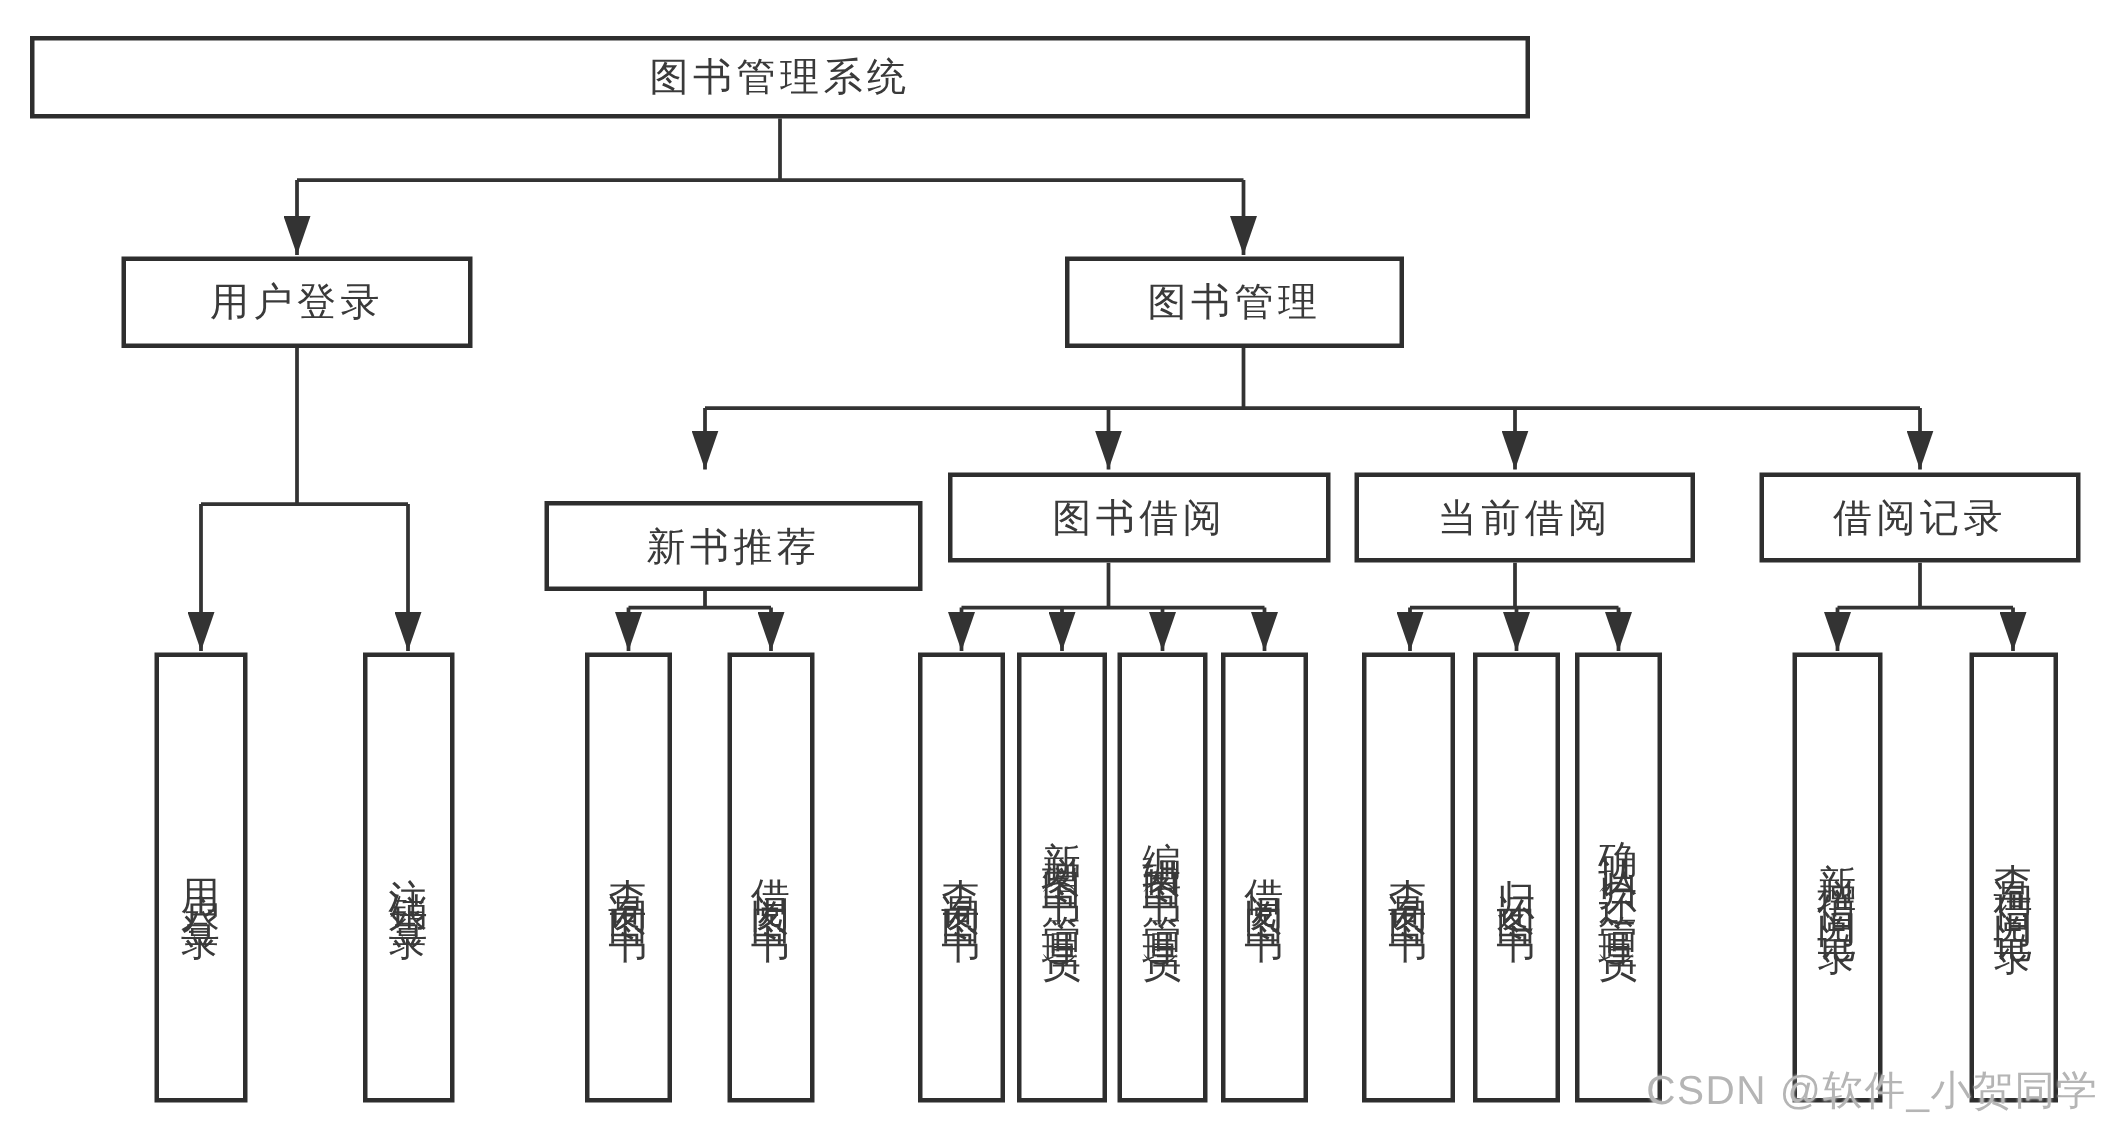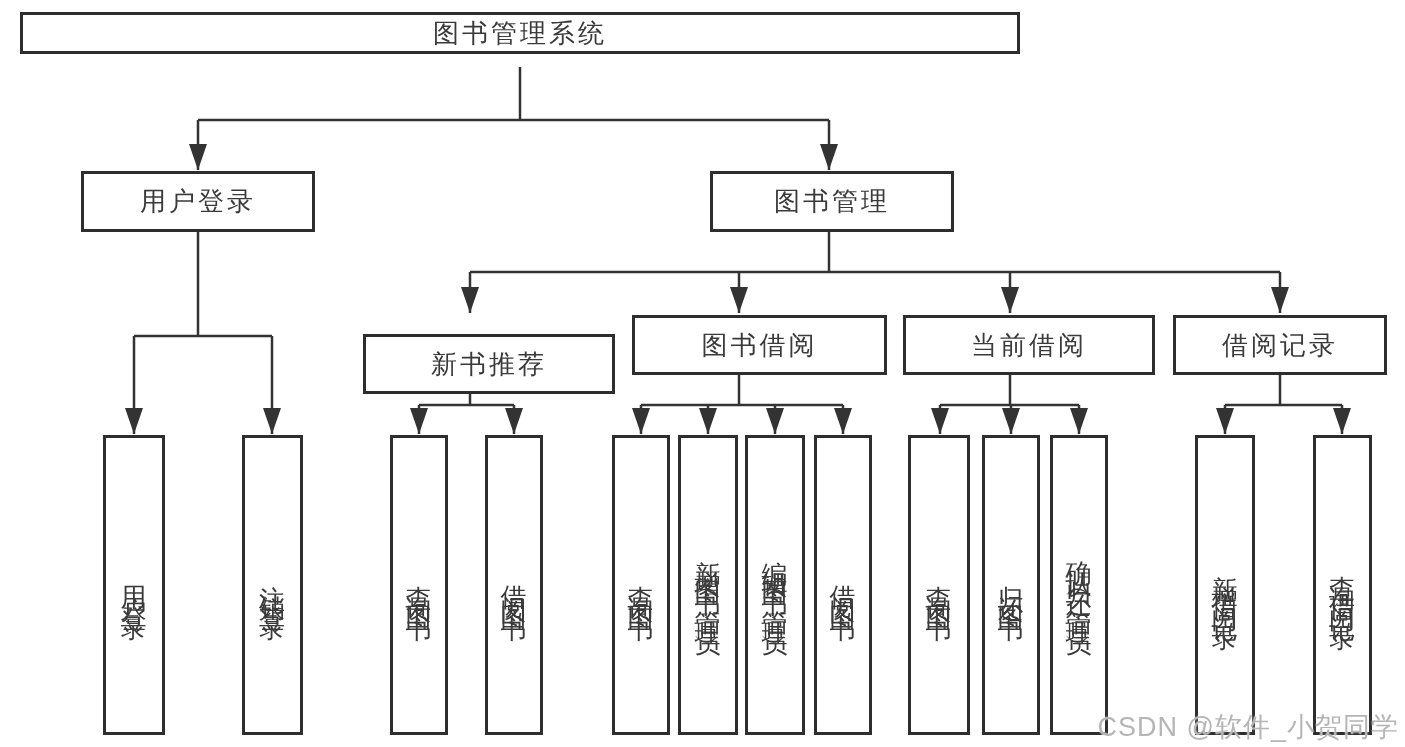--- a/index.html
+++ b/index.html
@@ -112,38 +112,38 @@
     </g>
 
     <g stroke="#333333" stroke-width="2.5" fill="none">
       <path d="M1280 375 V405"></path>
       <path d="M1225 405 H1342"></path>
       <path d="M1225 405 V434" marker-end="url(#arrowDown)"></path>
       <path d="M1342 405 V434" marker-end="url(#arrowDown)"></path>
     </g>
   </svg>
 
-  <div class="node h" style="left:20px; top:12px; width:1000px; height:42px;">
+  <div class="node h" style="left:20px; top:24px; width:1000px; height:55px;">
     <span class="lbl">图书管理系统</span>
   </div>
 
   <div class="node h" style="left:81px; top:171px; width:234px; height:61px;">
     <span class="lbl">用户登录</span>
   </div>
-  <div class="node h" style="left:710px; top:171px; width:244px; height:61px;">
+  <div class="node h" style="left:710px; top:171px; width:226px; height:61px;">
     <span class="lbl">图书管理</span>
   </div>
 
   <div class="node h" style="left:363px; top:315px; width:252px; height:60px;margin-top:19px;">
     <span class="lbl">新书推荐</span>
   </div>
   <div class="node h" style="left:632px; top:315px; width:255px; height:60px;">
     <span class="lbl">图书借阅</span>
   </div>
-  <div class="node h" style="left:903px; top:315px; width:252px; height:60px;">
+  <div class="node h" style="left:903px; top:315px; width:227px; height:60px;">
     <span class="lbl">当前借阅</span>
   </div>
   <div class="node h" style="left:1173px; top:315px; width:214px; height:60px;">
     <span class="lbl">借阅记录</span>
   </div>
 
   <div class="node v" style="left:103px; top:435px; width:62px; height:300px;">
     <span class="lbl">用户登录</span>
   </div>
   <div class="node v" style="left:242px; top:435px; width:61px; height:300px;">

